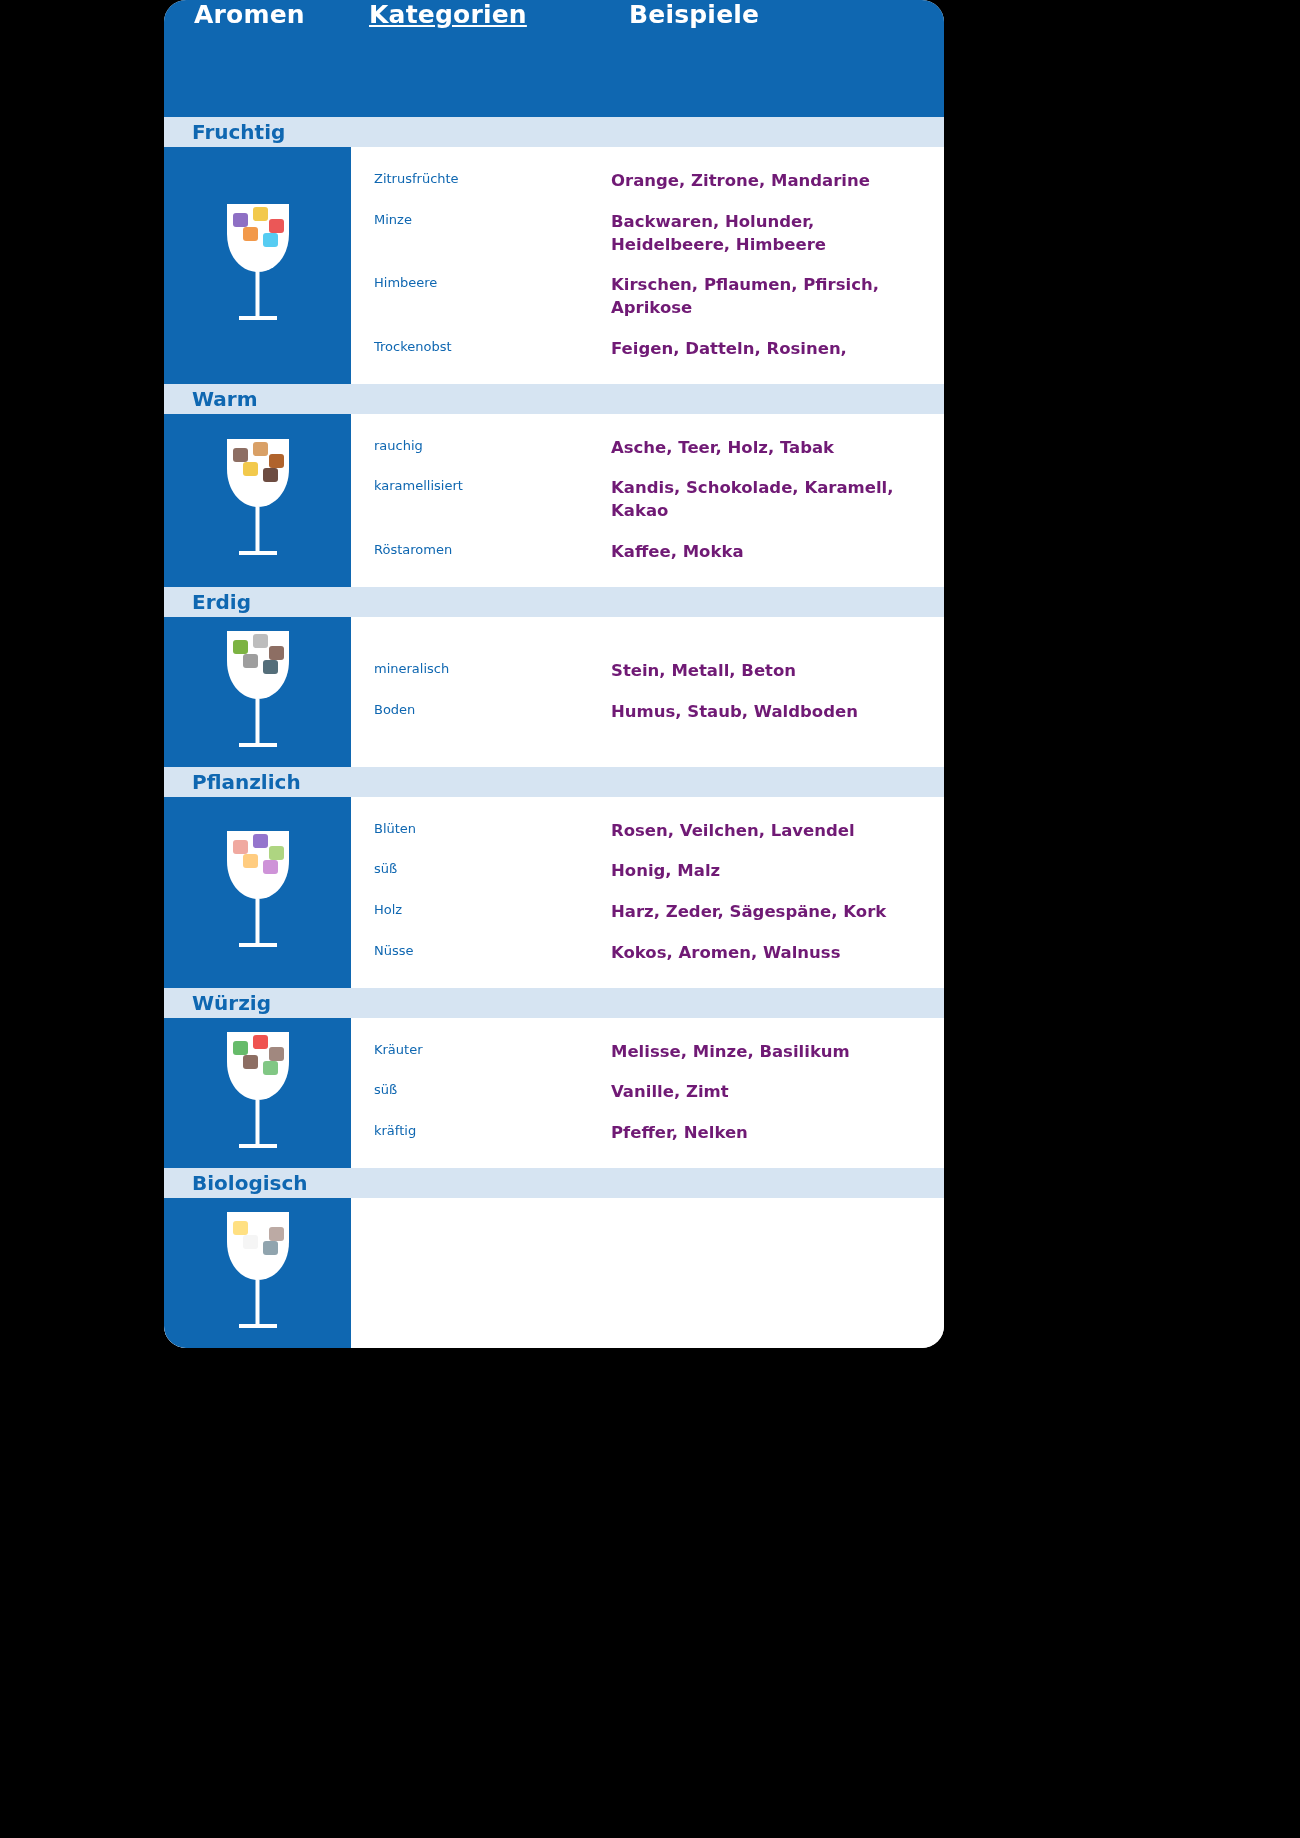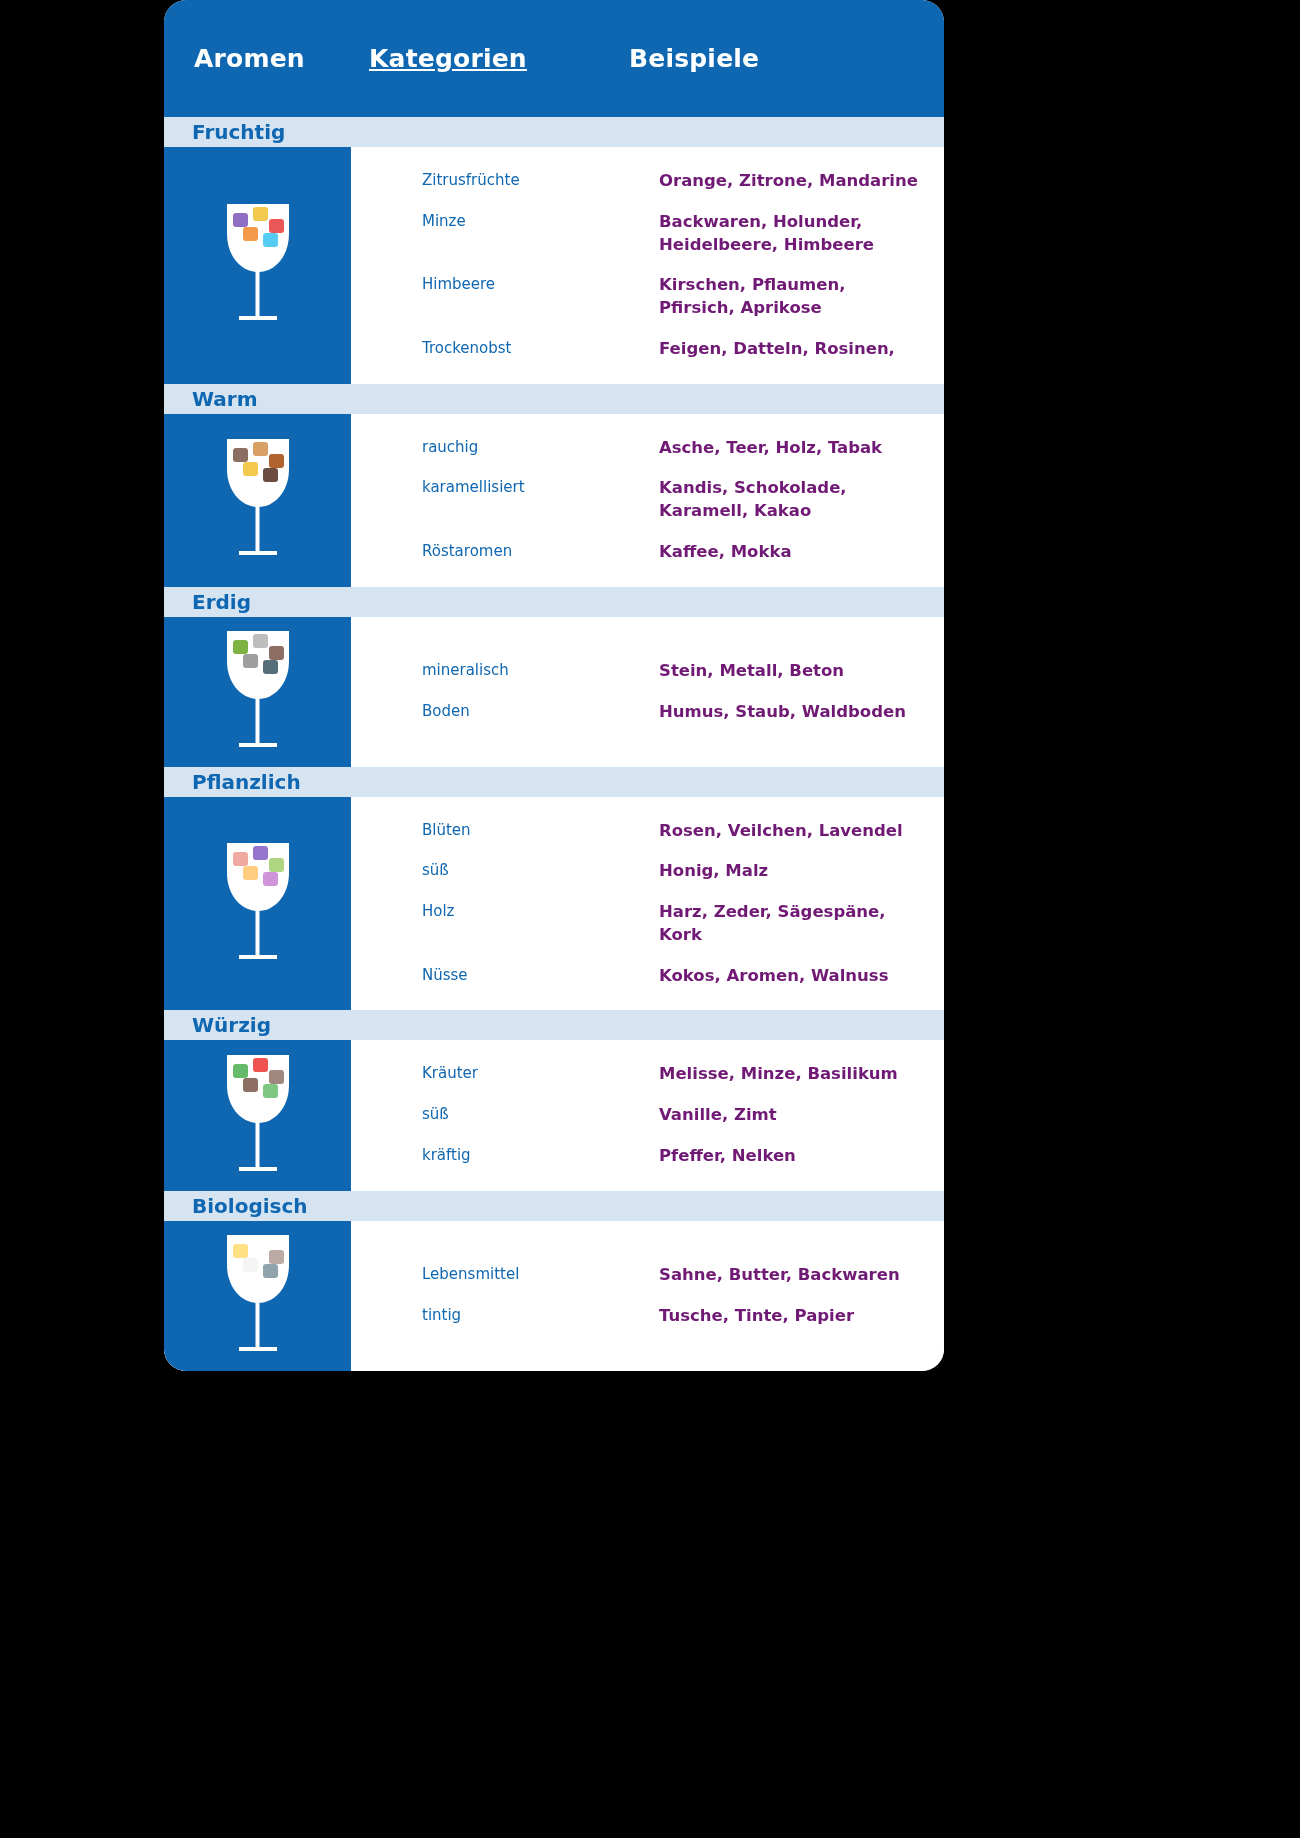--- a/index.html
+++ b/index.html
@@ -20,21 +20,21 @@
     width: 780px;
     background: #ffffff;
     border-radius: 22px;
     overflow: hidden;
   }
   
   .table-header {
     display: flex;
     background: #0f67b1;
     height: 117px;
-    align-items: center;
+    align-items: flex-start;
   }
   .th {
     color: #ffffff;
     font-size: 25px;
     font-weight: bold;
     letter-spacing: 0.2px;
   }
   .col-aroma  { width: 205px; padding-left: 30px; box-sizing: border-box; }
   .col-kat    { width: 260px; box-sizing: border-box; text-decoration: underline; }
   .col-bsp    { width: 315px; box-sizing: border-box; }
@@ -76,25 +76,24 @@
   }
   .row {
     display: flex;
     align-items: flex-start;
     padding: 9px 0;
   }
   .cat {
     width: 260px;
     flex: 0 0 260px;
     color: #0f67b1;
-    font-size: 15px;
+    font-size: 13px;
     padding-left: 23px;
     box-sizing: border-box;
     line-height: 1.38;
-    margin-left: 48px;
   }
   .exm {
     flex: 1 1 auto;
     color: #701a75;
     font-size: 16.5px;
     font-weight: bold;
     line-height: 1.38;
     padding-right: 20px;
   }
 
@@ -294,26 +293,16 @@
     <rect x="30" y="23" width="15" height="14" rx="3" fill="#ffe082"></rect>
               <rect x="50" y="17" width="15" height="14" rx="3" fill="#ffffff"></rect>
               <rect x="66" y="29" width="15" height="14" rx="3" fill="#bcaaa4"></rect>
               <rect x="40" y="37" width="15" height="14" rx="3" fill="#f5f5f5"></rect>
               <rect x="60" y="43" width="15" height="14" rx="3" fill="#90a4ae"></rect>
     <rect x="52.5" y="82" width="4" height="44" fill="#ffffff"></rect>
     <rect x="36" y="126" width="38" height="4" fill="#ffffff"></rect>
   </svg>
           </div>
         </div>
-        <div class="rows-cell">
-          <div class="row">
-            <div class="cat">Lebensmittel</div>
-            <div class="exm">Sahne, Butter, Backwaren</div>
-          </div>
-          <div class="row">
-            <div class="cat">tintig</div>
-            <div class="exm">Tusche, Tinte, Papier</div>
-          </div>
-        </div>
       </div>
     </div>
 
 </div>
 
 </body></html>

